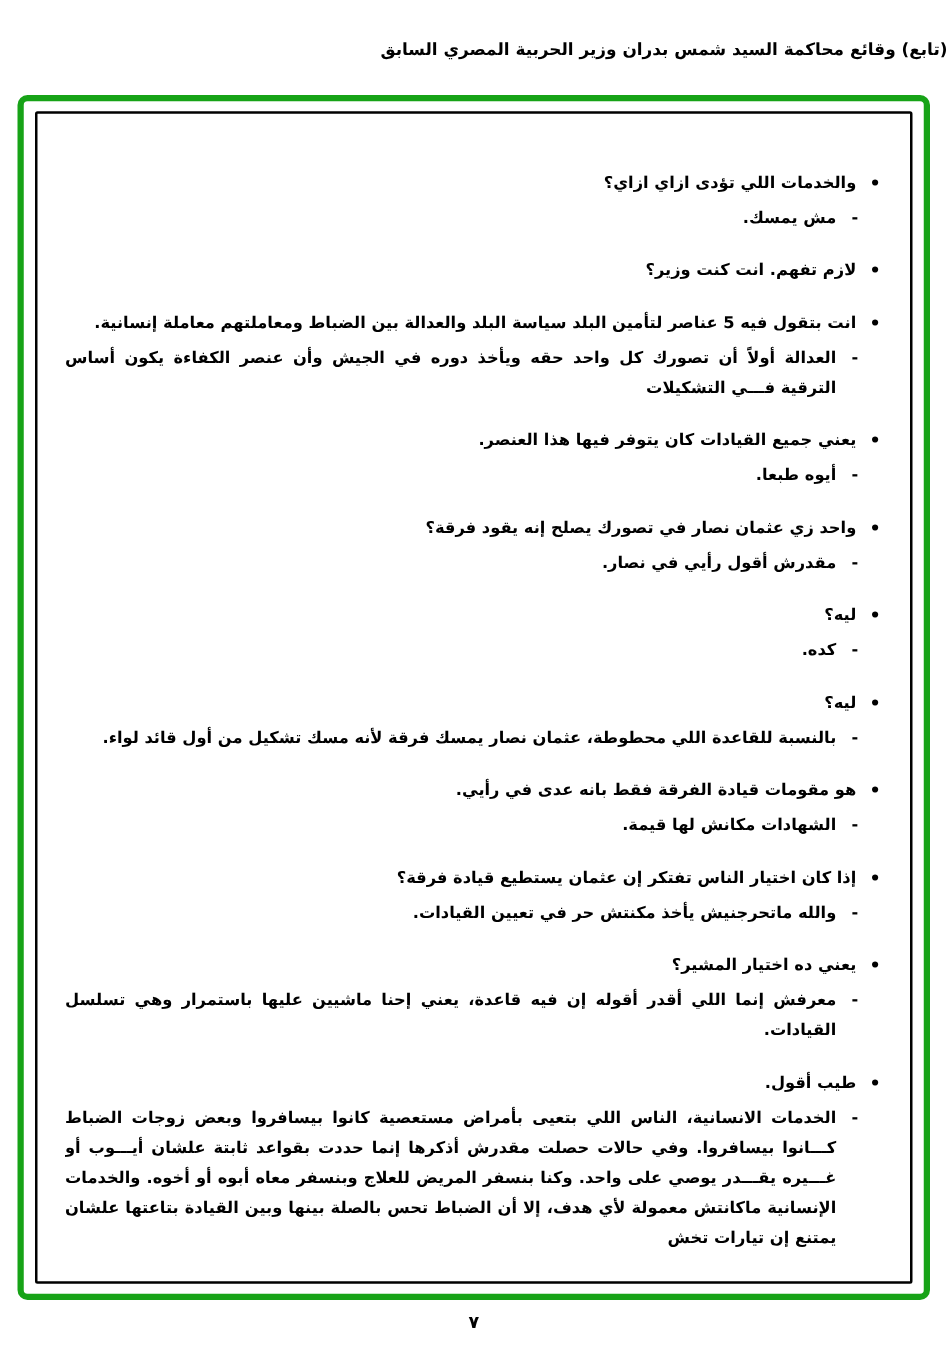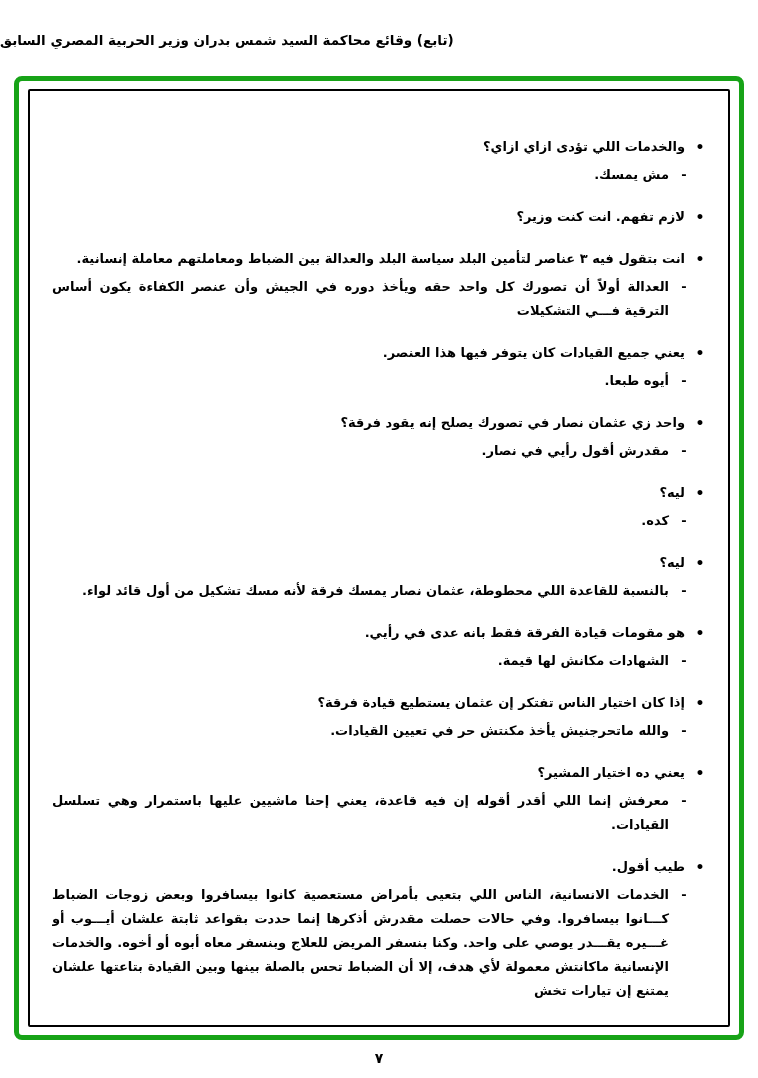--- a/index.html
+++ b/index.html
@@ -8,21 +8,21 @@
     height: 1078px;
     background: #ffffff;
     font-family: "DejaVu Sans", "Liberation Sans", sans-serif;
     position: relative;
     overflow: hidden;
     color: #000;
   }
   .page-title {
     position: absolute;
     top: 32px; left: 0; right: 0;
-    text-align: left;
+    text-align: right;
     direction: rtl;
     font-size: 13.5px;
     font-weight: 700;
     letter-spacing: 0.2px;
   }
   .green-frame {
     position: absolute;
     left: 14px; top: 76px;
     width: 730px; height: 964px;
     box-sizing: border-box;
@@ -78,21 +78,21 @@
     <span class="text">مش يمسك.</span>
   </div>
 
   <div class="line q">
     <span class="marker">•</span>
     <span class="text">لازم تفهم. انت كنت وزير؟</span>
   </div>
 
   <div class="line q">
     <span class="marker">•</span>
-    <span class="text">انت بتقول فيه ٣ عناصر لتأمين البلد سياسة البلد والعدالة بين الضباط ومعاملتهم معاملة إنسانية.</span>
+    <span class="text">انت بتقول فيه 5 عناصر لتأمين البلد سياسة البلد والعدالة بين الضباط ومعاملتهم معاملة إنسانية.</span>
   </div>
 
   <div class="line a">
     <span class="marker">-</span>
     <span class="text">العدالة أولاً أن تصورك كل واحد حقه ويأخذ دوره في الجيش وأن عنصر الكفاءة يكون أساس الترقية فـــي التشكيلات</span>
   </div>
 
   <div class="line q">
     <span class="marker">•</span>
     <span class="text">يعني جميع القيادات كان يتوفر فيها هذا العنصر.</span>

